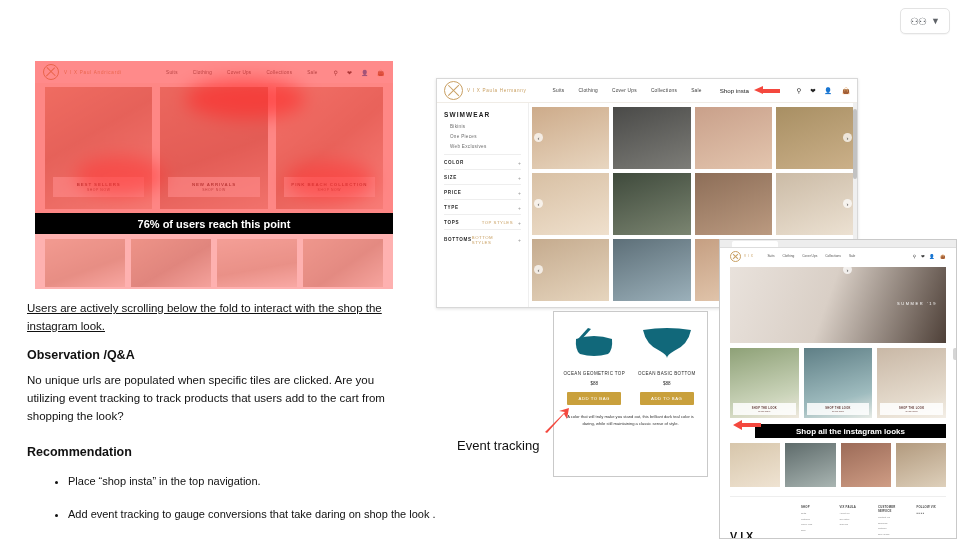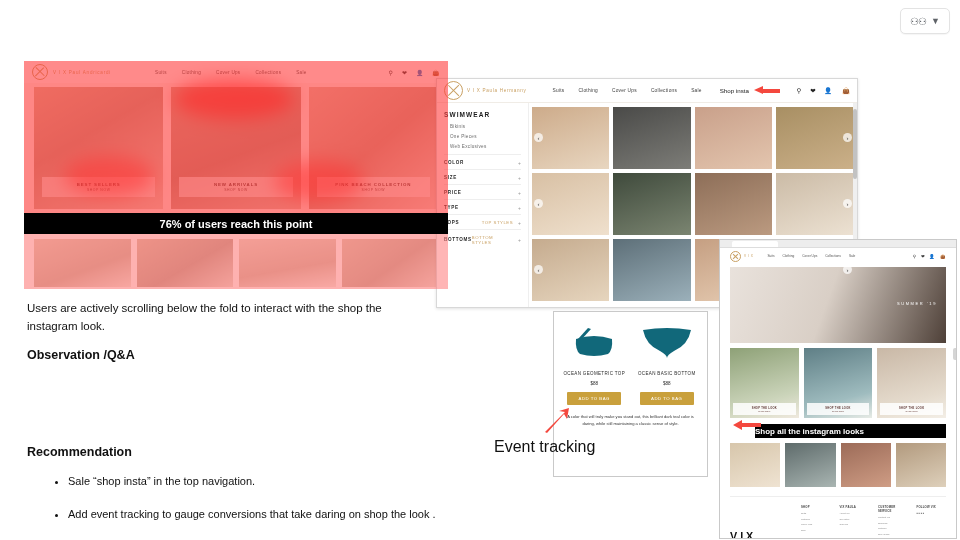--- a/index.html
+++ b/index.html
@@ -22,21 +22,21 @@
   .link-widget .cv{font-size:9px;color:#5f6368;}
 
   
   .slide-title{
     position:absolute;left:0;right:0;top:19px;text-align:center;
     font-size:30px;font-weight:bold;letter-spacing:.2px;color:#111;
   }
 
   
   .heatmap{
-    position:absolute;left:24px;top:61px;width:424px;height:228px;
+    position:absolute;left:35px;top:61px;width:358px;height:228px;
     overflow:hidden;background:#0c4a6e;
   }
   .hm-site{position:absolute;inset:0;background:#fdf7f3;}
   .hm-nav{
     position:absolute;left:0;right:0;top:0;height:22px;
     display:flex;align-items:center;padding:0 8px;box-sizing:border-box;
     background:#fff;
   }
   .hm-logo{width:14px;height:14px;border-radius:50%;border:1.3px solid #c9a063;
     position:relative;flex:0 0 auto;}
@@ -117,21 +117,21 @@
   .pdp-item{flex:1;text-align:center;}
   .pdp-sw{height:48px;display:flex;align-items:center;justify-content:center;}
   .pdp-name{font-size:4.5px;letter-spacing:.35px;color:#2a2a2a;margin-top:5px;white-space:nowrap;}
   .pdp-price{font-size:4.6px;color:#2a2a2a;margin-top:5px;}
   .pdp-btn{
     margin:6px auto 0 auto;height:13px;background:#c9a03c;border-radius:1px;
     display:flex;align-items:center;justify-content:center;
     font-size:4.3px;color:#fff;letter-spacing:.5px;width:54px;
   }
   .pdp-desc{margin-top:9px;font-size:4.1px;line-height:1.65;color:#333;text-align:center;padding:0 6px;}
-  .ev-label{position:absolute;left:494px;top:438px;font-size:16px;color:#111;}
+  .ev-label{position:absolute;left:457px;top:438px;font-size:13px;color:#111;}
   .ev-arrow{position:absolute;left:545px;top:408px;width:26px;height:26px;}
 
   
   .insta{
     position:absolute;left:719px;top:239px;width:238px;height:300px;
     background:#fff;border:1px solid #c9c9c9;overflow:hidden;box-sizing:border-box;
   }
   .insta-tabbar{height:7px;background:#ededed;border-bottom:1px solid #ddd;position:relative;}
   .insta-tabbar:before{content:"";position:absolute;left:12px;top:1px;width:46px;height:6px;background:#fff;border-radius:2px 2px 0 0;}
   .insta-nav{height:16px;display:flex;align-items:center;padding:0 10px;box-sizing:border-box;background:#fff;}
@@ -144,36 +144,36 @@
   .insta-icons{margin-left:auto;display:flex;gap:5px;font-size:4.5px;color:#333;}
   .insta-hero{margin:3px 10px 0 10px;height:76px;position:relative;overflow:hidden;}
   .insta-hero .lbl{position:absolute;right:9px;top:34px;font-size:4px;letter-spacing:1.6px;color:#fff;}
   .insta-grid{margin:5px 10px 0 10px;display:flex;gap:5px;height:70px;}
   .insta-card{flex:1;position:relative;overflow:hidden;background:#fff;}
   .insta-card .cap{position:absolute;left:3px;right:3px;bottom:3px;height:12px;background:rgba(255,255,255,.85);
     display:flex;flex-direction:column;align-items:center;justify-content:center;}
   .insta-card .cap b{font-size:2.6px;letter-spacing:.3px;color:#5b3330;}
   .insta-card .cap i{font-size:2.2px;font-style:normal;color:#6b4340;}
   .insta-banner{
-    margin:6px 10px 0 35px;height:14px;background:#000;display:flex;align-items:center;justify-content:flex-start;
+    margin:6px 10px 0 35px;height:14px;background:#000;display:flex;align-items:center;justify-content:center;
   }
   .insta-banner span{color:#fff;font-size:8px;font-weight:bold;}
   .insta-arrow{position:absolute;left:13px;top:180px;width:28px;height:10px;}
   .insta-row2{margin:5px 10px 0 10px;display:flex;gap:5px;height:44px;}
   .insta-row2 div{flex:1;overflow:hidden;}
   .insta-foot{margin:9px 10px 0 10px;border-top:1px solid #eee;padding-top:8px;display:flex;gap:9px;}
   .fcol{flex:1;}
   .fcol h6{margin:0 0 3px 0;font-size:2.8px;color:#444;font-weight:700;letter-spacing:.2px;}
   .fcol p{margin:0 0 2px 0;font-size:2.4px;color:#888;line-height:1.5;}
   .fnews{width:62px;}
   .scroll-nub{position:absolute;right:-4px;top:108px;width:7px;height:12px;background:#d5d5d5;border-radius:2px;}
 
   
   .txt{position:absolute;color:#111;}
-  .body-1{left:27px;top:300px;width:400px;font-size:11.5px;line-height:1.55;}
+  .body-1{left:27px;top:300px;width:400px;font-size:11.5px;line-height:1.55;text-decoration:underline;}
   .h-obs{left:27px;top:348px;font-size:12.5px;font-weight:bold;}
   .body-2{left:27px;top:372px;width:375px;font-size:11.5px;line-height:1.55;}
   .h-rec{left:27px;top:445px;font-size:12.5px;font-weight:bold;}
   .bullets{left:40px;top:473px;width:420px;}
   .bullets li{font-size:11px;line-height:1.5;margin-bottom:16px;list-style:disc;}
   .bullets ul{margin:0;padding-left:28px;}
 </style>
 </head>
 <body>
 
@@ -463,21 +463,22 @@
         <h6>FOLLOW VIX</h6>
         <p>■ ■ ■ ■</p>
       </div>
     </div>
 
     <div class="scroll-nub"></div>
   </div>
 
   <div class="txt body-1">Users are actively scrolling below the fold to interact with the shop the instagram look.</div>
   <div class="txt h-obs">Observation /Q&amp;A</div>
+  <div class="txt body-2">No unique urls are populated when specific tiles are clicked. Are you utilizing event tracking to track products that users add to the cart from shopping the look?</div>
   <div class="txt h-rec">Recommendation</div>
   <div class="txt bullets">
     <ul>
-      <li>Sale “shop insta” in the top navigation.</li>
+      <li>Place “shop insta” in the top navigation.</li>
       <li>Add event tracking to gauge conversions that take daring on shop the look .</li>
     </ul>
   </div>
 
 </div>
 
 </body></html>

